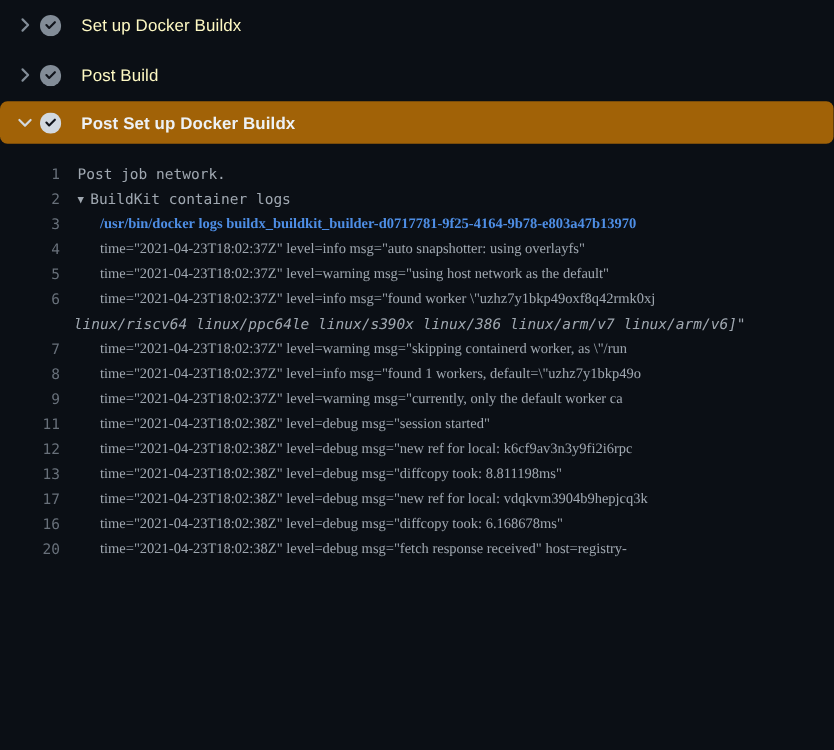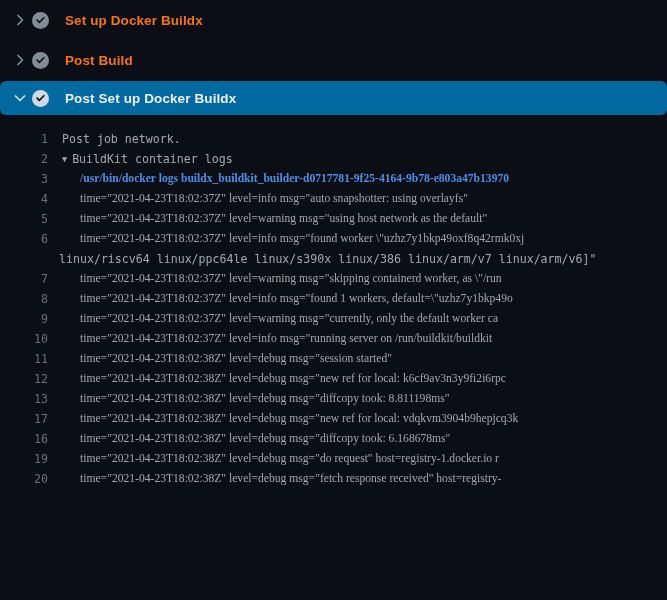--- a/index.html
+++ b/index.html
@@ -10,47 +10,47 @@
   }
   .panel{width:667px;height:600px;overflow:hidden;}
 
   
   .step-row{
     height:40px;display:flex;align-items:center;
     padding-left:12px;cursor:pointer;
   }
   .step-row.expanded{
     height:34px;margin-top:1px;border-radius:6px;
-    background:#0369a1;
+    background:#a16207;
   }
   .chev{flex:none;width:16px;height:16px;}
   .statusicon{flex:none;width:17px;height:17px;margin-left:4px;}
   .step-label{
     margin-left:16px;
-    font-size:13.5px;font-weight:700;color:#f97316;
+    font-size:13.5px;font-weight:400;color:#fef9c3;
     letter-spacing:.1px;
   }
   .step-row.expanded .step-label{color:#edf1f5;font-weight:600;}
 
   
   .log{
     padding-top:14px;
     font-family:"DejaVu Sans Mono", "Liberation Mono", monospace;
     font-size:11.6px;line-height:20px;color:#a0a8b1;
   }
   .log-row{
     display:flex;height:20px;white-space:pre;overflow:hidden;
   }
   .num{
     flex:none;width:48px;text-align:right;color:#68707a;cursor:pointer;
   }
   .txt{flex:none;}
   .indent-base .txt{margin-left:14px;}
   .indent-group .txt{margin-left:32px;font-family:Liberation Serif, serif;}
-  .indent-cont .txt{margin-left:11px;}
+  .indent-cont .txt{margin-left:11px;font-style:italic;}
   .log-row.command .txt{color:#4e8ee5;font-weight:700;}
   .tri{
     display:inline-block;font-size:8.5px;margin-right:5px;
     transform:translateY(-1px);color:#a0a8b1;cursor:pointer;
   }
 </style>
 </head>
 <body>
 
 <div class="panel">
@@ -90,22 +90,20 @@
       <div class="log-row indent-base"><span class="num">1</span><span class="txt">Post job network.</span></div>
       <div class="log-row indent-base"><span class="num">2</span><span class="txt"><span class="tri">▼</span><span>BuildKit container logs</span></span></div>
       <div class="log-row indent-group command"><span class="num">3</span><span class="txt">/usr/bin/docker logs buildx_buildkit_builder-d0717781-9f25-4164-9b78-e803a47b13970</span></div>
       <div class="log-row indent-group"><span class="num">4</span><span class="txt">time="2021-04-23T18:02:37Z" level=info msg="auto snapshotter: using overlayfs"</span></div>
       <div class="log-row indent-group"><span class="num">5</span><span class="txt">time="2021-04-23T18:02:37Z" level=warning msg="using host network as the default"</span></div>
       <div class="log-row indent-group"><span class="num">6</span><span class="txt">time="2021-04-23T18:02:37Z" level=info msg="found worker \"uzhz7y1bkp49oxf8q42rmk0xj</span></div>
       <div class="log-row indent-cont"><span class="num"></span><span class="txt">linux/riscv64 linux/ppc64le linux/s390x linux/386 linux/arm/v7 linux/arm/v6]"</span></div>
       <div class="log-row indent-group"><span class="num">7</span><span class="txt">time="2021-04-23T18:02:37Z" level=warning msg="skipping containerd worker, as \"/run</span></div>
       <div class="log-row indent-group"><span class="num">8</span><span class="txt">time="2021-04-23T18:02:37Z" level=info msg="found 1 workers, default=\"uzhz7y1bkp49o</span></div>
       <div class="log-row indent-group"><span class="num">9</span><span class="txt">time="2021-04-23T18:02:37Z" level=warning msg="currently, only the default worker ca</span></div>
-      <div class="log-row indent-group"><span class="num">10</span><span class="txt">time="2021-04-23T18:02:37Z" level=info msg="running server on /run/buildkit/buildkit</span></div>
       <div class="log-row indent-group"><span class="num">11</span><span class="txt">time="2021-04-23T18:02:38Z" level=debug msg="session started"</span></div>
       <div class="log-row indent-group"><span class="num">12</span><span class="txt">time="2021-04-23T18:02:38Z" level=debug msg="new ref for local: k6cf9av3n3y9fi2i6rpc</span></div>
       <div class="log-row indent-group"><span class="num">13</span><span class="txt">time="2021-04-23T18:02:38Z" level=debug msg="diffcopy took: 8.811198ms"</span></div>
       <div class="log-row indent-group"><span class="num">17</span><span class="txt">time="2021-04-23T18:02:38Z" level=debug msg="new ref for local: vdqkvm3904b9hepjcq3k</span></div>
       <div class="log-row indent-group"><span class="num">16</span><span class="txt">time="2021-04-23T18:02:38Z" level=debug msg="diffcopy took: 6.168678ms"</span></div>
-      <div class="log-row indent-group"><span class="num">19</span><span class="txt">time="2021-04-23T18:02:38Z" level=debug msg="do request" host=registry-1.docker.io r</span></div>
       <div class="log-row indent-group"><span class="num">20</span><span class="txt">time="2021-04-23T18:02:38Z" level=debug msg="fetch response received" host=registry-</span></div>
     </div>
 </div>
 
 </body></html>

